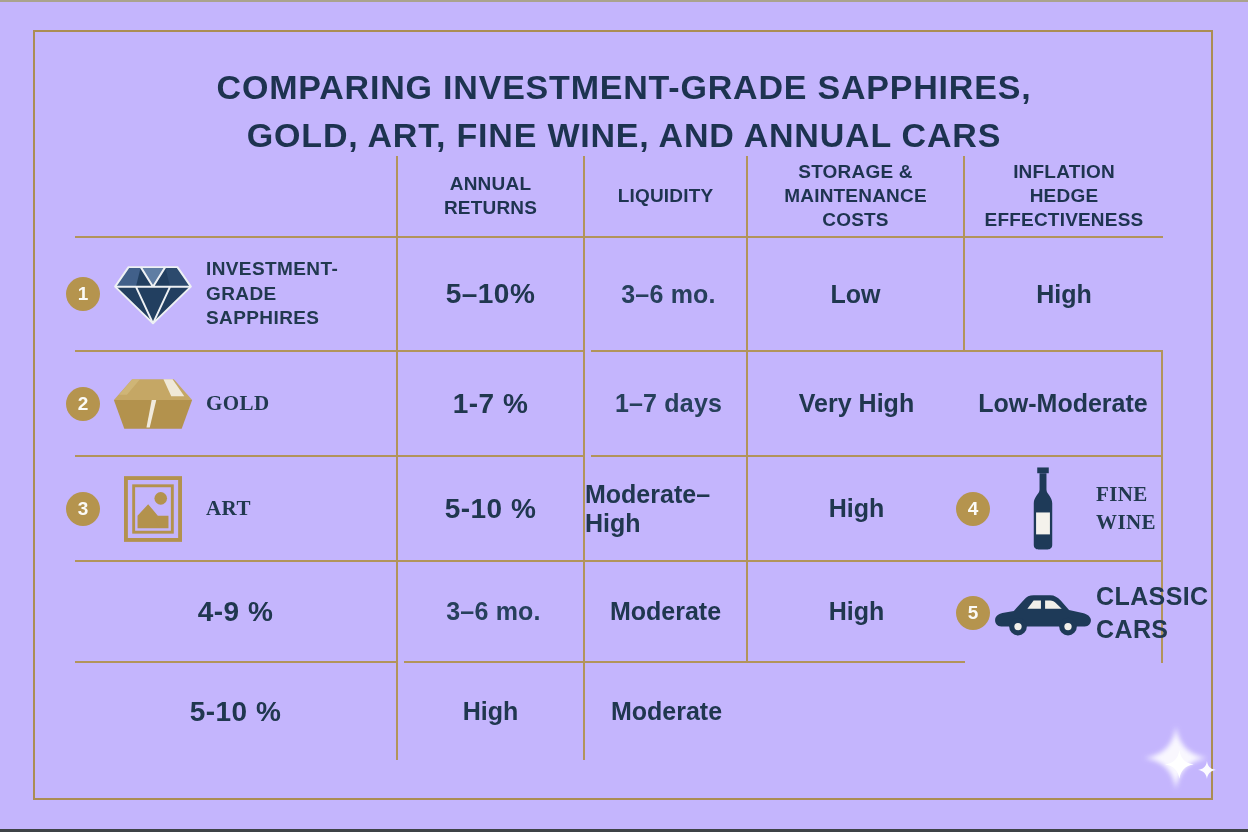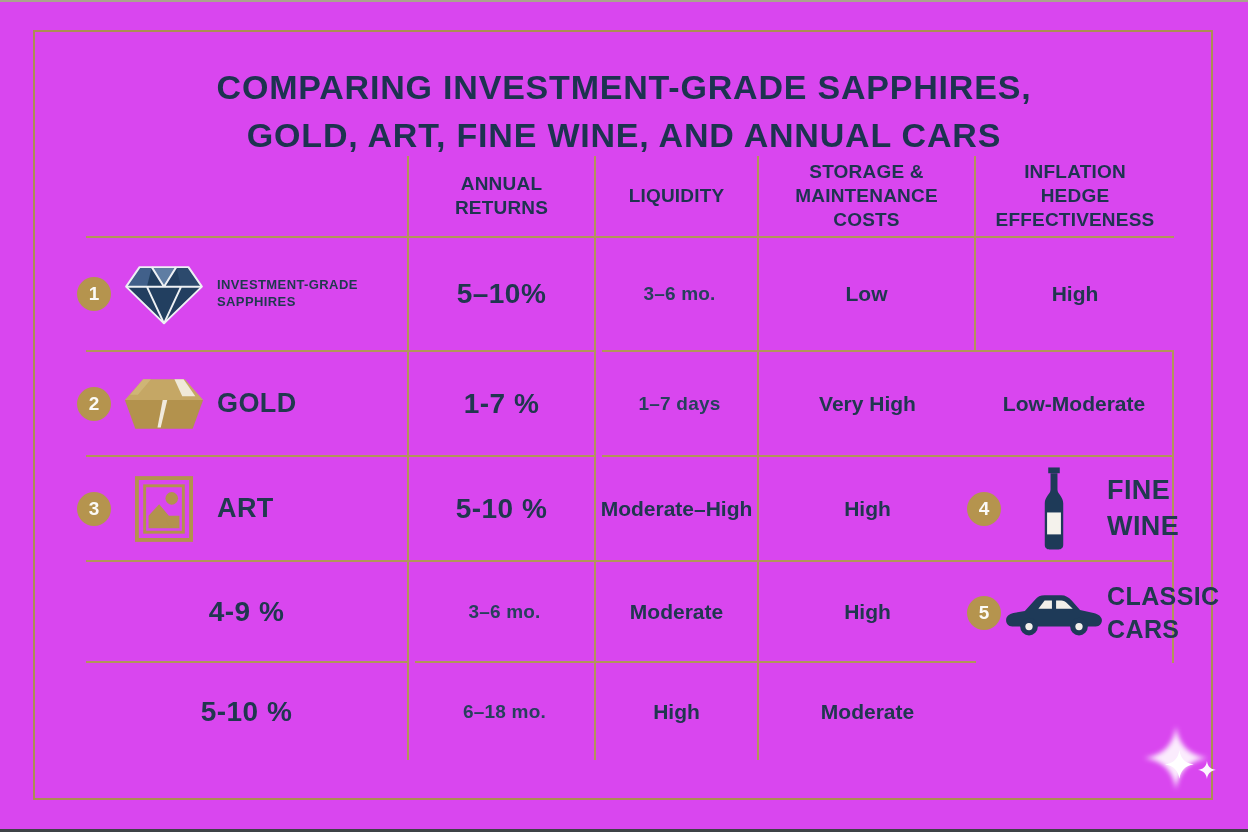--- a/index.html
+++ b/index.html
@@ -1,48 +1,48 @@
 <!DOCTYPE html>
 <html><head>
 <meta charset="utf-8">
 <style>
   html,body{margin:0;padding:0;}
   body{width:1248px;height:832px;overflow:hidden;}
-  .stage{position:relative;width:1248px;height:832px;background:#d946ef;
+  .stage{position:relative;width:1248px;height:832px;background:#c4b5fd;
          font-family:"Liberation Sans","DejaVu Sans",sans-serif;overflow:hidden;}
   .top-strip{position:absolute;top:0;left:0;right:0;height:2px;background:#aaa38d;}
   .bottom-strip{position:absolute;bottom:0;left:0;right:0;height:3px;background:#3e4346;z-index:6;}
   .frame{position:absolute;left:33px;top:30px;width:1180px;height:770px;
          border:2.5px solid #ab8d53;box-sizing:border-box;}
   .title{position:absolute;top:40px;left:0;right:0;text-align:center;
          font-size:34px;font-weight:700;letter-spacing:0.8px;color:#1d3350;line-height:1.42;}
-  .grid{position:absolute;left:86px;top:156px;display:grid;
+  .grid{position:absolute;left:75px;top:156px;display:grid;
         grid-template-columns:323px 187px 163px 217px 198px;
         grid-template-rows:82px 114px 105px 105px 101px 97px;}
   .cell{display:flex;align-items:center;justify-content:center;box-sizing:border-box;}
   .br{border-right:2px solid #b2945a;}
   .bb{border-bottom:2px solid #b2945a;}
   .head-txt{font-size:19px;font-weight:700;color:#1e3450;text-align:center;
             line-height:1.28;letter-spacing:0.2px;}
   .w-annual{max-width:120px;}
   .w-storage{max-width:185px;}
   .w-inflation{max-width:170px;}
   .asset-cell{justify-content:flex-start;}
   .num{width:34px;height:34px;border-radius:50%;background:#b5944e;color:#fbfaf6;
        font-size:19px;font-weight:700;display:flex;align-items:center;justify-content:center;
        flex:0 0 34px;margin-left:-9px;}
   .icon-wrap{width:106px;flex:0 0 106px;display:flex;align-items:center;justify-content:center;}
   .asset-label{font-weight:700;color:#21394f;letter-spacing:0.4px;line-height:1.3;
                font-size:20px;max-width:180px;}
-  .lbl-lg{font-size:27px;}
+  .lbl-lg{font-size:21px;font-family:Liberation Serif, serif;}
   .lbl-md{font-size:25px;max-width:220px;}
-  .lbl-sm{font-size:13px;max-width:160px;}
+  .lbl-sm{font-size:19px;max-width:160px;}
   .v-returns{font-size:28px;font-weight:700;letter-spacing:0.5px;color:#20374f;}
-  .v-liquidity{font-size:19px;font-weight:600;color:#27405c;letter-spacing:0.2px;margin-left:6px;}
-  .v-text{font-size:21px;font-weight:700;color:#20374f;}
+  .v-liquidity{font-size:25px;font-weight:600;color:#27405c;letter-spacing:0.2px;margin-left:6px;}
+  .v-text{font-size:25px;font-weight:700;color:#20374f;}
   .sparkle{position:absolute;right:22px;bottom:24px;width:86px;height:88px;z-index:5;}
 </style>
 </head>
 <body>
 
 <div class="stage">
   <div class="top-strip"></div>
   <div class="frame"></div>
 
   <h1 class="title"><span>COMPARING INVESTMENT-GRADE SAPPHIRES,</span><br><span>GOLD, ART, FINE WINE, AND ANNUAL CARS</span></h1>
@@ -145,21 +145,20 @@
           <path d="M50 11 H55 C57 11 59 12 61 14 L66 19 H50 Z" fill="#f2f0ea"></path>
           <circle cx="24" cy="36" r="8.5" fill="#1e3a58"></circle>
           <circle cx="24" cy="36" r="3.5" fill="#f2f0ea"></circle>
           <circle cx="72" cy="36" r="8.5" fill="#1e3a58"></circle>
           <circle cx="72" cy="36" r="3.5" fill="#f2f0ea"></circle>
         </svg>
       </div>
       <div class="asset-label lbl-md">CLASSIC CARS</div>
     </div>
     <div class="cell br v-returns">5-10 %</div>
-    <div class="cell br v-liquidity">6–18 mo.</div>
     <div class="cell br v-text">High</div>
     <div class="cell v-text">Moderate</div>
   </div>
 
   <div class="sparkle">
     <svg width="86" height="88" viewBox="0 0 86 88">
       <defs>
           <filter id="bl" x="-30%" y="-30%" width="160%" height="160%">
             <feGaussianBlur stdDeviation="2.4"></feGaussianBlur>
           </filter>

